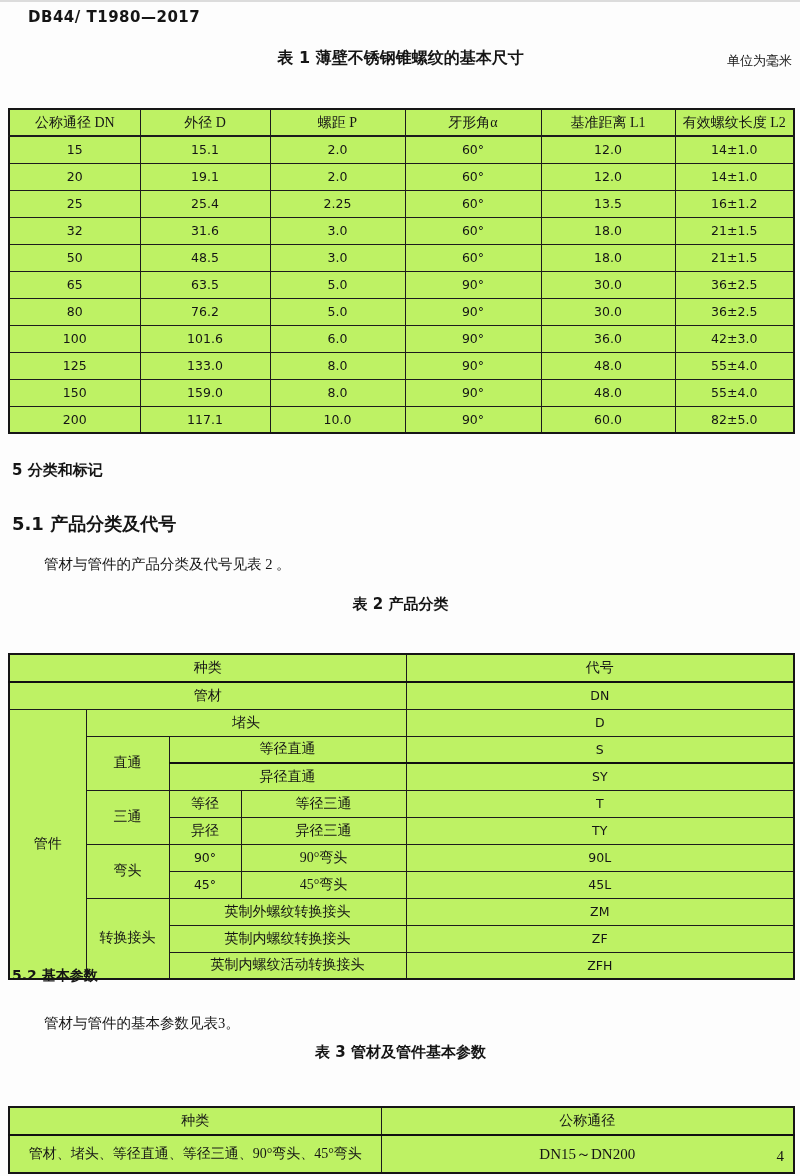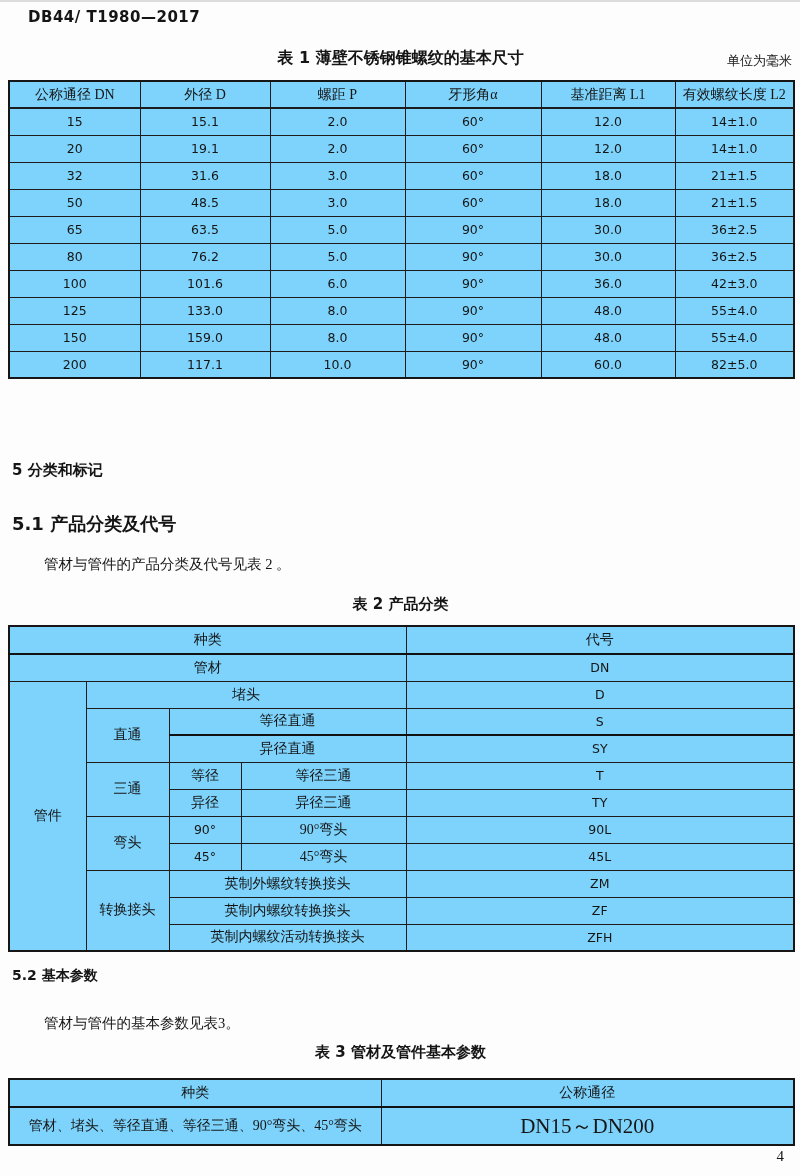--- a/index.html
+++ b/index.html
@@ -24,21 +24,21 @@
   #t3-caption{top:1043px;font-size:15px;}
 
   .heading{left:12px;font-weight:700;font-family:"DejaVu Sans","Liberation Sans",sans-serif;}
   #h5{top:461px;font-size:15px;}
   #h51{top:512px;font-size:18px;}
   #h52{top:967px;font-size:14px;}
   .para{left:44px;font-size:14.5px;}
   #p51{top:555px;}
   #p52{top:1006px;margin-top:8px;}
 
-  table{border-collapse:collapse;table-layout:fixed;background:#7dd3fc;}
+  table{border-collapse:collapse;table-layout:fixed;background:#bef264;margin-top:28px;}
   td,th{padding:0;text-align:center;vertical-align:middle;overflow:hidden;white-space:nowrap;}
 
   
   #table1{top:80px;left:8px;width:785px;border:2.5px solid #161616;}
   #table1 td,#table1 th{border:1.4px solid #1c1c1c;}
   #table1 tr{height:27px;}
   #table1 th{font-weight:400;font-size:14px;border-bottom-width:2.2px;}
   #table1 td{font-family:"DejaVu Sans","Liberation Sans",sans-serif;font-size:12.5px;}
 
   
@@ -48,21 +48,21 @@
   #table2 tr.hdr{height:28px;}
   #table2 td.code{font-family:"DejaVu Sans","Liberation Sans",sans-serif;font-size:12.5px;}
   #table2 td.deg{font-family:"DejaVu Sans","Liberation Sans",sans-serif;font-size:12.5px;}
   .thick-b{border-bottom:2.4px solid #111 !important;}
 
   
   #table3{top:1078px;left:8px;width:785px;border:2.5px solid #161616;}
   #table3 td{border:1.4px solid #1c1c1c;font-size:14px;}
   #table3 tr{height:38px;}
   #table3 tr.hdr{height:28px;}
-  #table3 td.latin{font-size:21px;}
+  #table3 td.latin{font-size:15px;}
 
   #page-number{top:1148px;right:16px;font-size:15px;}
 </style>
 </head>
 <body>
 
 <div class="abs" id="top-artifact"></div>
 
 <div class="abs" id="doc-number">DB44/ T1980—2017</div>
 
@@ -97,20 +97,28 @@
   </tr>
   <tr>
     <td>20</td>
         <td>19.1</td>
         <td>2.0</td>
         <td>60°</td>
         <td>12.0</td>
         <td>14±1.0</td>
   </tr>
   <tr>
+    <td>25</td>
+        <td>25.4</td>
+        <td>2.25</td>
+        <td>60°</td>
+        <td>13.5</td>
+        <td>16±1.2</td>
+  </tr>
+  <tr>
     <td>32</td>
         <td>31.6</td>
         <td>3.0</td>
         <td>60°</td>
         <td>18.0</td>
         <td>21±1.5</td>
   </tr>
   <tr>
     <td>50</td>
         <td>48.5</td>

